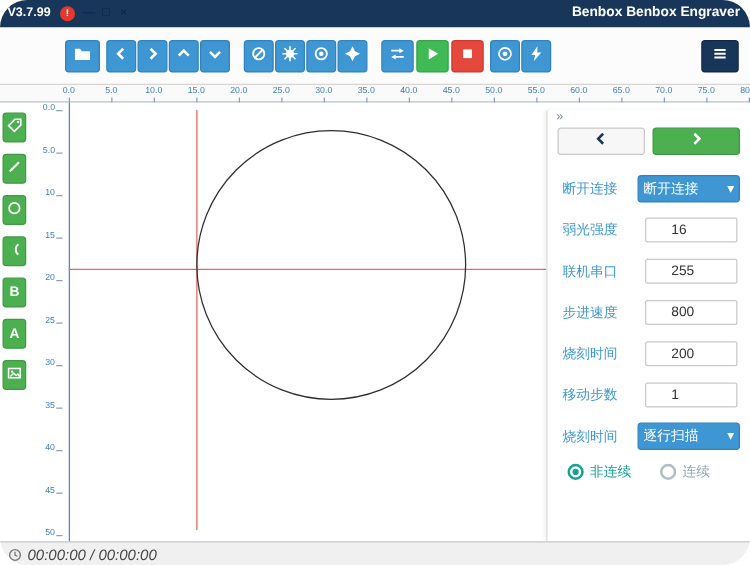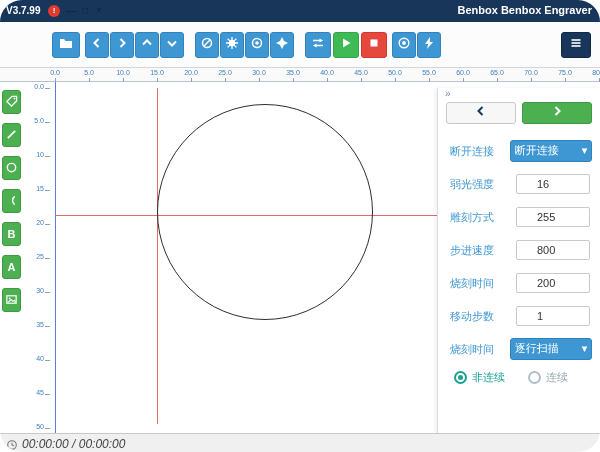--- a/index.html
+++ b/index.html
@@ -277,21 +277,21 @@
         <span>▾</span>
       </div>
     </div>
 
     <div class="prow" style="top:79px">
       <span class="plabel">弱光强度</span>
       <input class="pinput" value="16" style="">
     </div>
 
     <div class="prow" style="top:112px">
-      <span class="plabel">雕刻方式</span>
+      <span class="plabel">联机串口</span>
       <input class="pinput" value="255" style="">
     </div>
 
     <div class="prow" style="top:145px">
       <span class="plabel">步进速度</span>
       <input class="pinput" value="800" style="">
     </div>
 
     <div class="prow" style="top:178px">
       <span class="plabel">烧刻时间</span>

